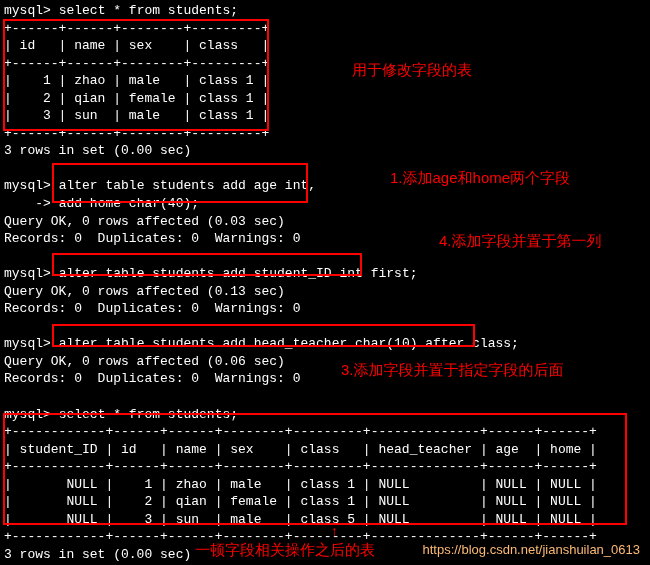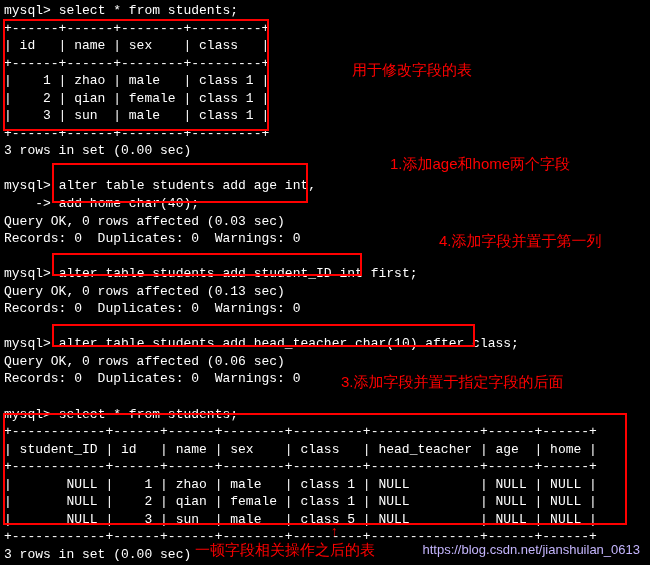--- a/index.html
+++ b/index.html
@@ -27,21 +27,21 @@
     white-space: nowrap;
   }
   .redbox {
     position: absolute;
     border: 2px solid #ff0000;
     background: transparent;
     pointer-events: none;
   }
   .watermark {
     position: absolute;
-    color: #c4b5fd;
+    color: #fdba74;
     font-size: 13px;
     bottom: 6px;
     right: 10px;
     font-family: sans-serif;
     margin-top: 21px;
   }
   .arrow {
     position: absolute;
     color: #ff0000;
     font-size: 14px;
@@ -85,19 +85,19 @@
 
  </div>
 
 <div class="redbox" style="left:3px; top:19px; width:262px; height:108px;"></div>
 <div class="redbox" style="left:52px; top:163px; width:252px; height:36px;"></div>
 <div class="redbox" style="left:52px; top:253px; width:306px; height:19px;"></div>
 <div class="redbox" style="left:52px; top:324px; width:419px; height:19px;"></div>
 <div class="redbox" style="left:3px; top:413px; width:620px; height:108px;"></div>
 
 <div class="annot" style="left:305px; top:60px;margin-left:47px;">用于修改字段的表</div>
-<div class="annot" style="left:390px; top:154px;">1.添加age和home两个字段</div>
+<div class="annot" style="left:390px; top:168px;">1.添加age和home两个字段</div>
 <div class="annot" style="left:439px; top:232px; line-height:1.2;">4.添加字段并置于第一列</div>
-<div class="annot" style="left:341px; top:372px;text-align:right;">3.添加字段并置于指定字段的后面</div>
+<div class="annot" style="left:341px; top:360px;text-align:right;">3.添加字段并置于指定字段的后面</div>
 <div class="annot" style="left:195px; top:540px;">一顿字段相关操作之后的表</div>
 <div class="arrow" style="left:330px; top:523px;">↑</div>
 
 <div class="watermark">https://blog.csdn.net/jianshuilan_0613</div>
 
 </body></html>

